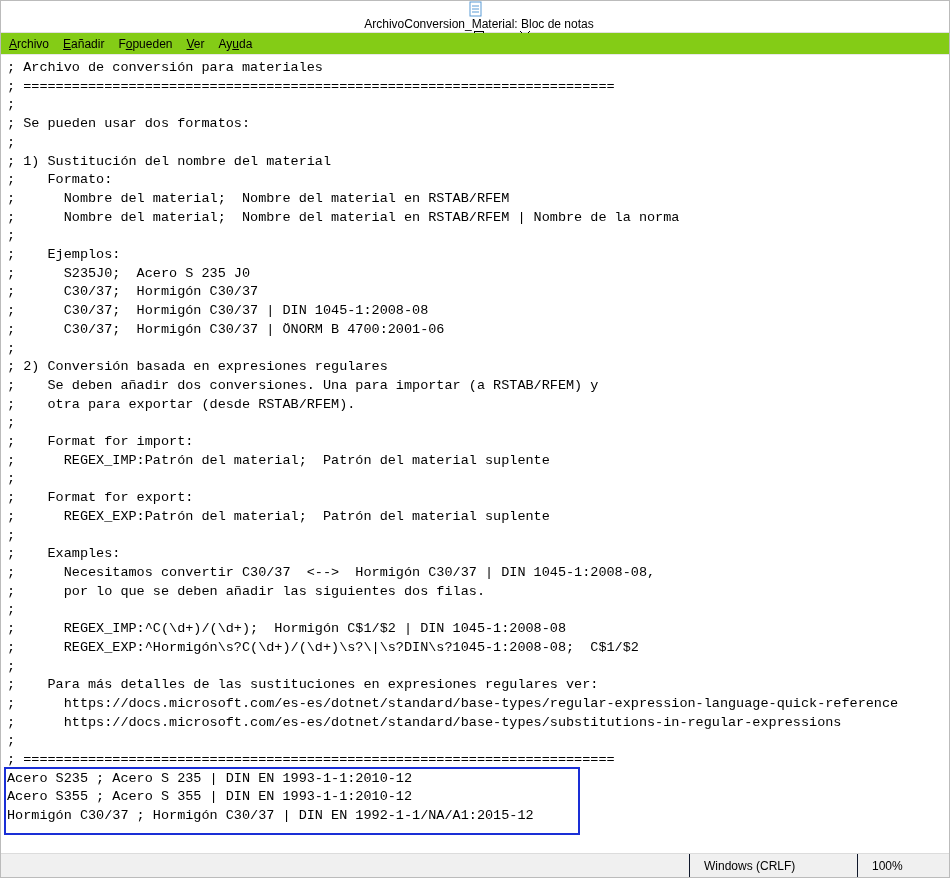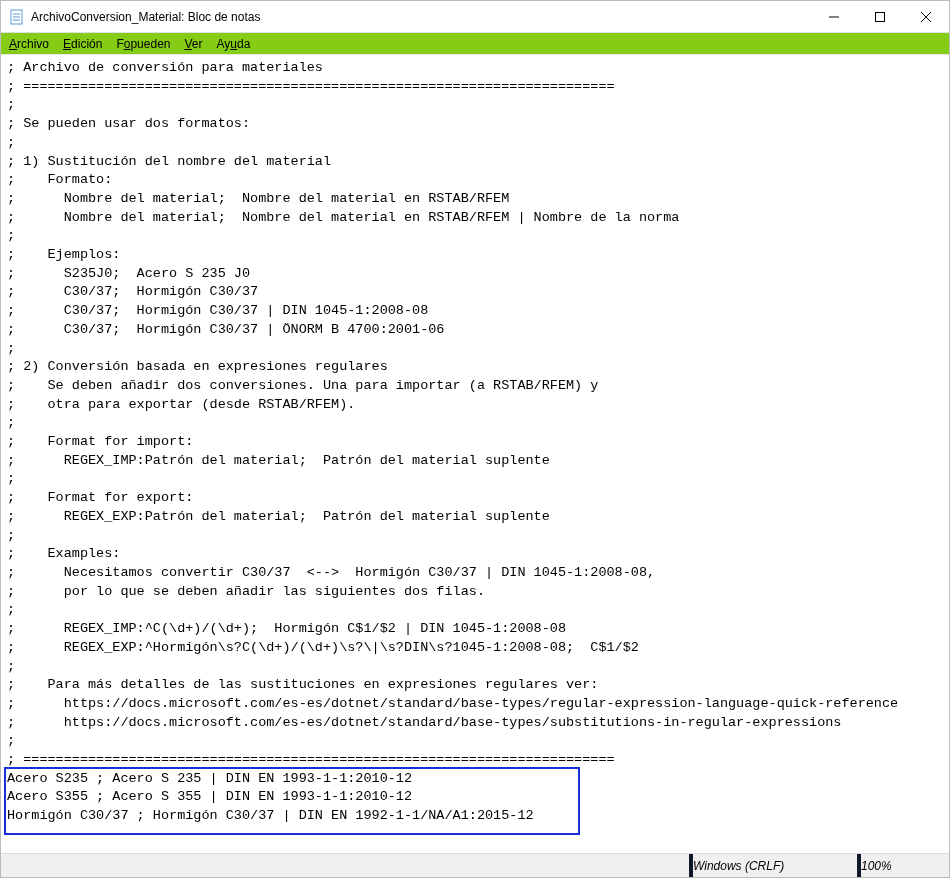--- a/index.html
+++ b/index.html
@@ -14,20 +14,21 @@
       overflow: hidden;
     }
     
     .title-bar {
       height: 32px;
       background: #ffffff;
       display: flex;
       align-items: center;
       padding-left: 8px;
       border-bottom: 1px solid #e0e0e0;
+      flex-direction: column;
     }
     .title-icon {
       width: 16px;
       height: 16px;
       margin-right: 6px;
       flex-shrink: 0;
     }
     .title-text {
       font-size: 12px;
       color: #000;
@@ -85,26 +86,25 @@
     .status-bar {
       height: 24px;
       background: #f0f0f0;
       border-top: 1px solid #dcdcdc;
       display: flex;
       align-items: center;
       font-size: 12px;
       color: #000;
     }
     .status-cell {
-      border-left: 4px solid #0f172a;
+      border-left: 1px solid #0f172a;
       height: 100%;
       display: flex;
       align-items: center;
-      padding: 0 0;
-      font-style: italic;
+      padding: 0 14px;
     }
     .status-spacer { flex: 1; }
     .sc1 { width: 168px; }
     .sc2 { width: 155px; }
     .sc3 { width: 92px; }
     
     .editor-wrap::-webkit-scrollbar { width: 16px; height: 16px; }
     .editor-wrap::-webkit-scrollbar-track { background: #f0f0f0; }
     .editor-wrap::-webkit-scrollbar-thumb { background: #cdcdcd; }
     .editor-wrap::-webkit-scrollbar-button { background: #f0f0f0; height:16px; width:16px; }
@@ -137,21 +137,21 @@
       <svg width="10" height="10" viewBox="0 0 10 10">
           <line x1="0" y1="0" x2="10" y2="10" stroke="#000" stroke-width="1"></line>
           <line x1="10" y1="0" x2="0" y2="10" stroke="#000" stroke-width="1"></line>
         </svg>
     </div>
   </div>
 </div>
 
 <div class="menu-bar">
   <span class="menu-item"><span></span><span class="ul">A</span><span>rchivo</span></span>
-  <span class="menu-item"><span></span><span class="ul">E</span><span>dición</span></span>
+  <span class="menu-item"><span></span><span class="ul">E</span><span>añadir</span></span>
   <span class="menu-item"><span>F</span><span class="ul">o</span><span>pueden</span></span>
   <span class="menu-item"><span></span><span class="ul">V</span><span>er</span></span>
   <span class="menu-item"><span>Ay</span><span class="ul">u</span><span>da</span></span>
 </div>
 
 <div class="editor-wrap">
   <div class="editor" id="editor">; Archivo de conversión para materiales
 ; =========================================================================
 ;
 ; Se pueden usar dos formatos:

